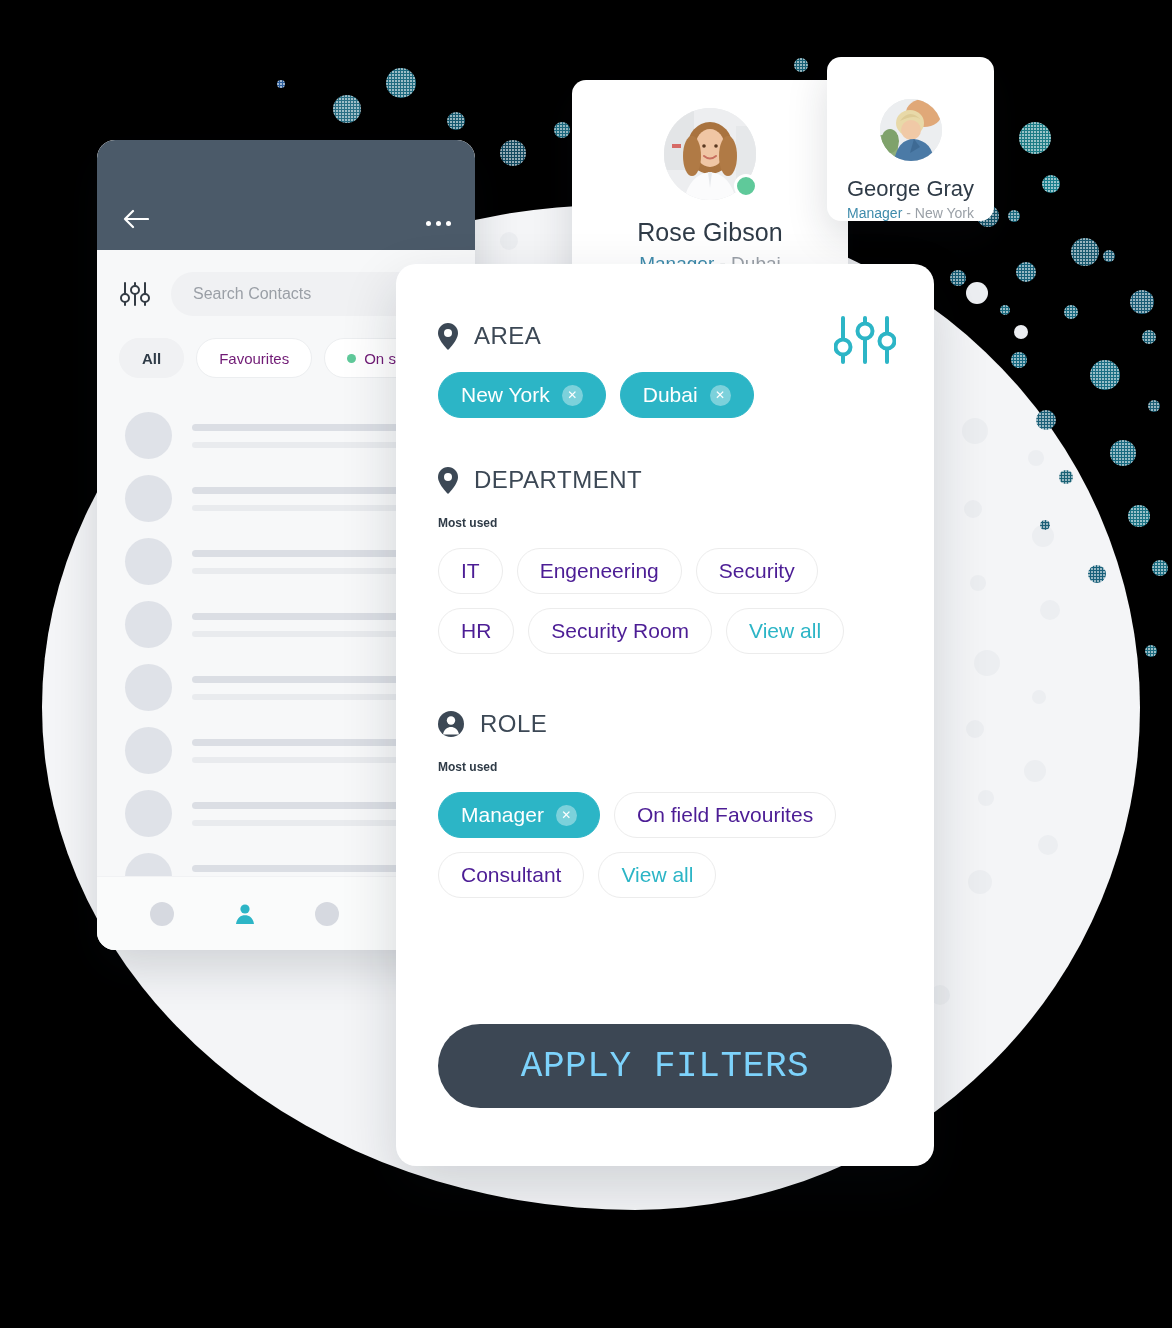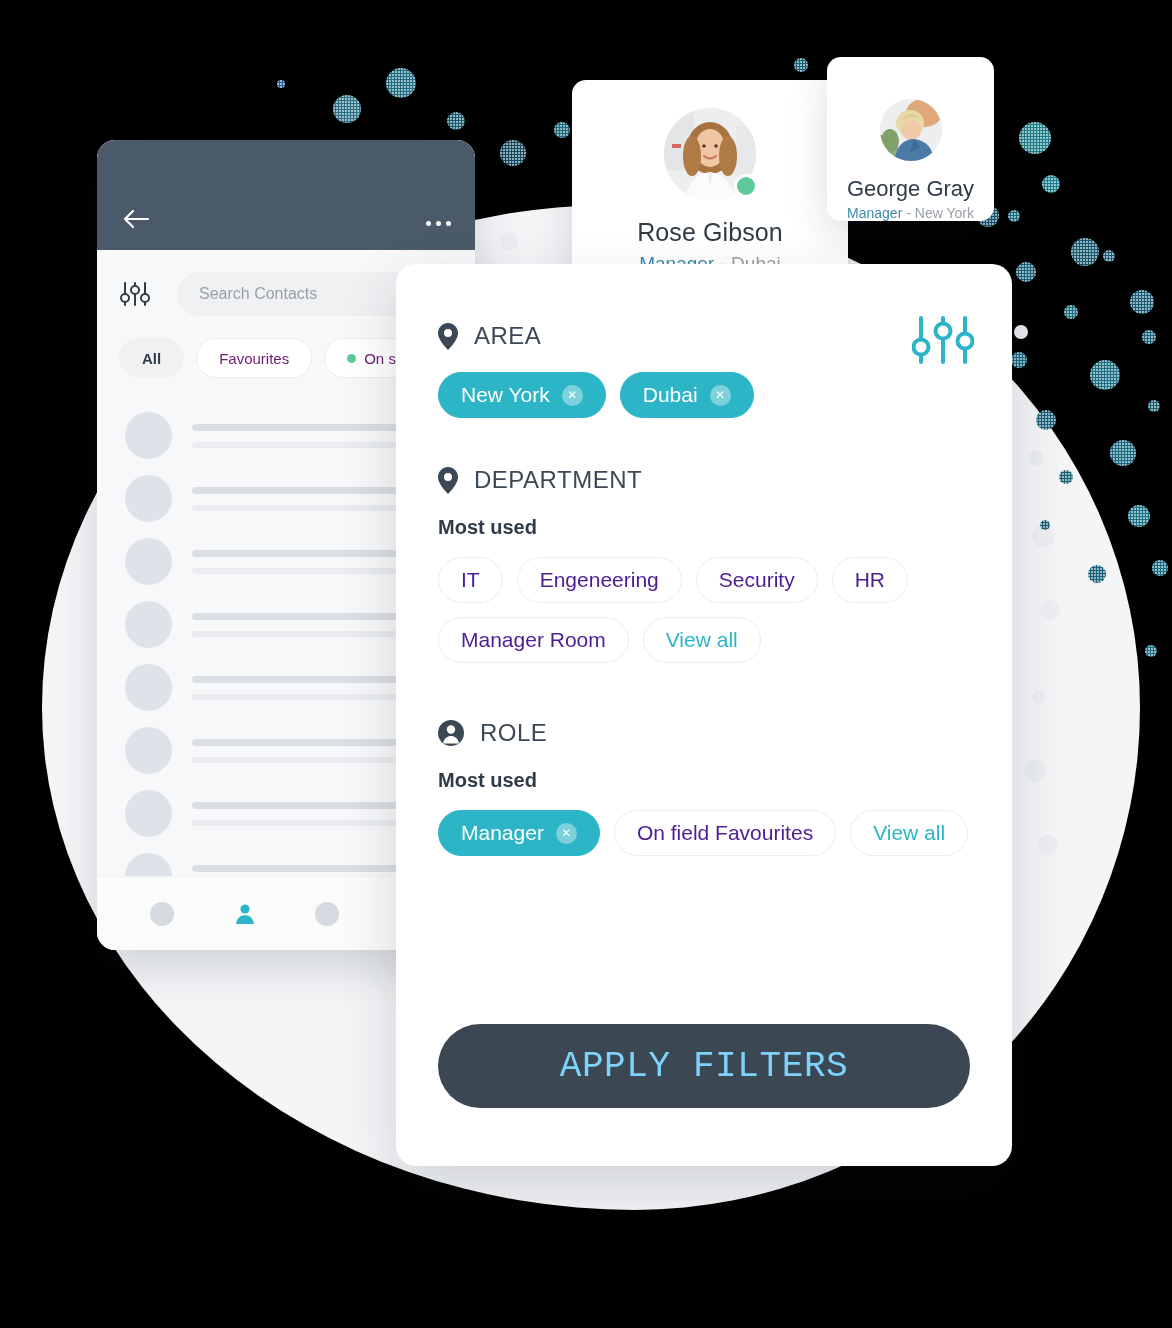--- a/index.html
+++ b/index.html
@@ -54,21 +54,21 @@
     width: 34px; height: 26px;
     display: flex; align-items: center; justify-content: center;
   }
   .cp-dots {
     position: absolute; right: 24px; bottom: 24px;
     display: flex; gap: 5px;
   }
   .cp-dots i { width: 5px; height: 5px; border-radius: 50%; background: #fff; display: block; }
 
   .cp-searchrow {
-    display: flex; align-items: center; gap: 26px;
+    display: flex; align-items: center; gap: 20px;
     padding: 22px 18px 0 22px;
     text-align: center;
   }
   .cp-search {
     flex: 1; height: 44px;
     background: #f0f1f3; border-radius: 22px;
     display: flex; align-items: center;
     padding: 0 22px;
     color: #9a9fa6; font-size: 16px;
   }
@@ -134,21 +134,21 @@
   .p-name-sm { font-size: 22px; color: #2f3b47; margin-top: 11px; }
   .p-meta { font-size: 19px; margin-top: 6px; }
   .p-meta-sm { font-size: 14px; margin-top: 3px; }
   .p-role { color: #3e8bab; }
   .p-sep, .p-area { color: #9aa0a7; }
 
   
   .filter-panel {
     position: absolute;
     left: 396px; top: 264px;
-    width: 616px; height: 902px;
+    width: 538px; height: 902px;
     background: #fff;
     border-radius: 20px;
     box-shadow: 0 22px 55px rgba(20,30,45,.16);
     padding: 58px 42px 0 42px;
   }
   .sliders-btn { position: absolute; right: 38px; top: 50px; }
 
   .sec-title {
     display: flex; align-items: center; gap: 16px;
     font-size: 24px; color: #3c4855; letter-spacing: .5px;
@@ -181,21 +181,21 @@
   }
   .chip.sel { background: #2cb5c6; border-color: #2cb5c6; color: #fff; }
   .chip.link { color: #2cb5c6; }
   .chip-x {
     width: 21px; height: 21px; border-radius: 50%;
     background: rgba(255,255,255,.38);
     display: flex; align-items: center; justify-content: center;
     font-size: 12px; color: #fff; line-height: 1;
   }
 
-  .mostused { font-size: 20px; font-weight: bold; color: #2f3b47; margin-top: 22px; }
+  .mostused { font-size: 12px; font-weight: bold; color: #2f3b47; margin-top: 22px; }
   .chips.small { margin-top: 18px; }
 
   .apply-btn {
     position: absolute; left: 42px; right: 42px; bottom: 58px;
     height: 84px; border-radius: 42px;
     background: #3c4754; color: #7dd3fc;
     display: flex; align-items: center; justify-content: center;
     font-size: 36px; letter-spacing: .6px; font-family: Liberation Mono, monospace;
   }
 
@@ -483,21 +483,21 @@
         <div class="chip">
           <span>Engeneering</span>
         </div>
         <div class="chip">
           <span>Security</span>
         </div>
         <div class="chip">
           <span>HR</span>
         </div>
         <div class="chip">
-          <span>Manager Room</span>
+          <span>Security Room</span>
         </div>
         <div class="chip link">
           <span>View all</span>
         </div>
       </div>
 
     <div class="sec-title role">
       <span>
         <svg width="26" height="26" viewBox="0 0 26 26">
           <circle cx="13" cy="13" r="13" fill="#3c4855"></circle>
@@ -509,20 +509,23 @@
     </div>
     <div class="mostused">Most used</div>
     <div class="chips small" id="role-chips">
         <div class="chip sel">
           <span>Manager</span>
           <span class="chip-x">✕</span>
         </div>
         <div class="chip">
           <span>On field Favourites</span>
         </div>
+        <div class="chip">
+          <span>Consultant</span>
+        </div>
         <div class="chip link">
           <span>View all</span>
         </div>
       </div>
 
     <div class="apply-btn">APPLY FILTERS</div>
   </div>
 </div>
 
 </body></html>

